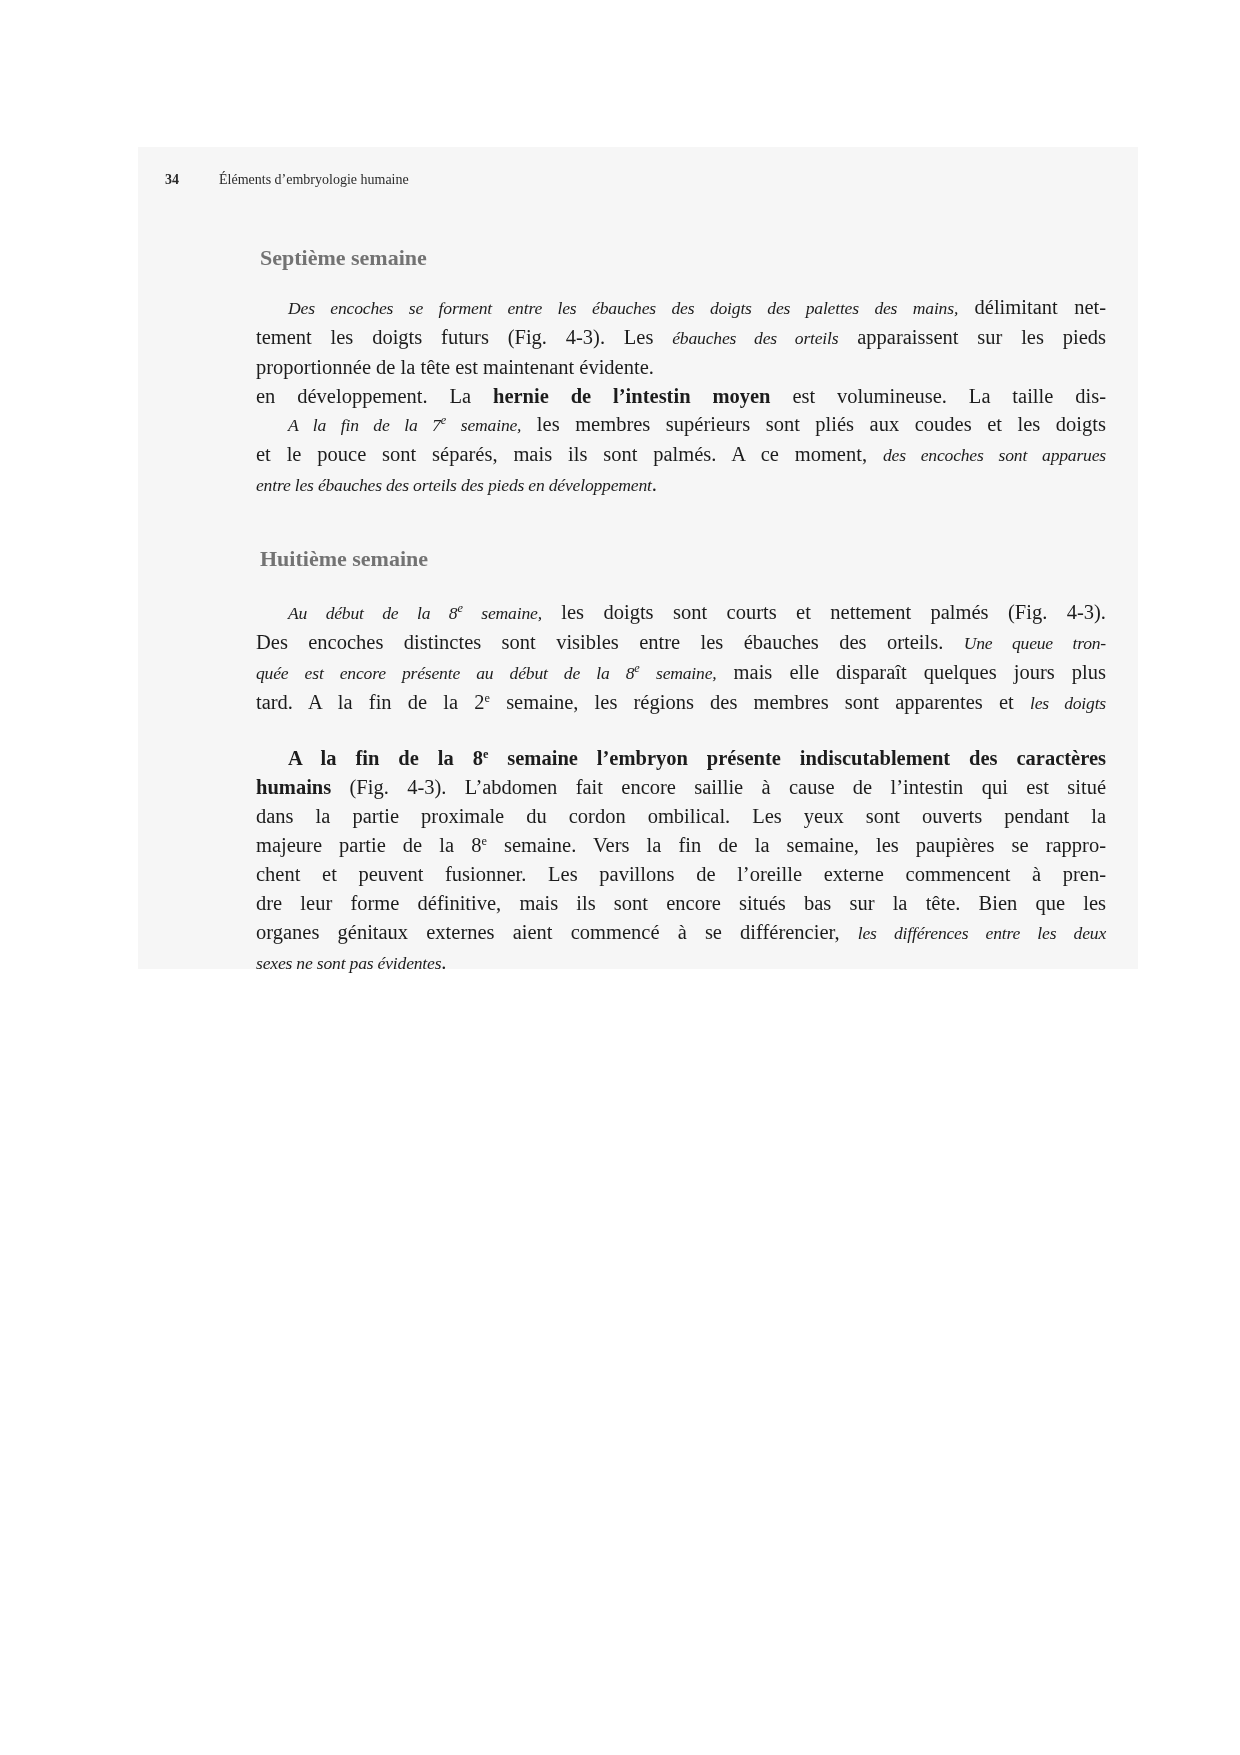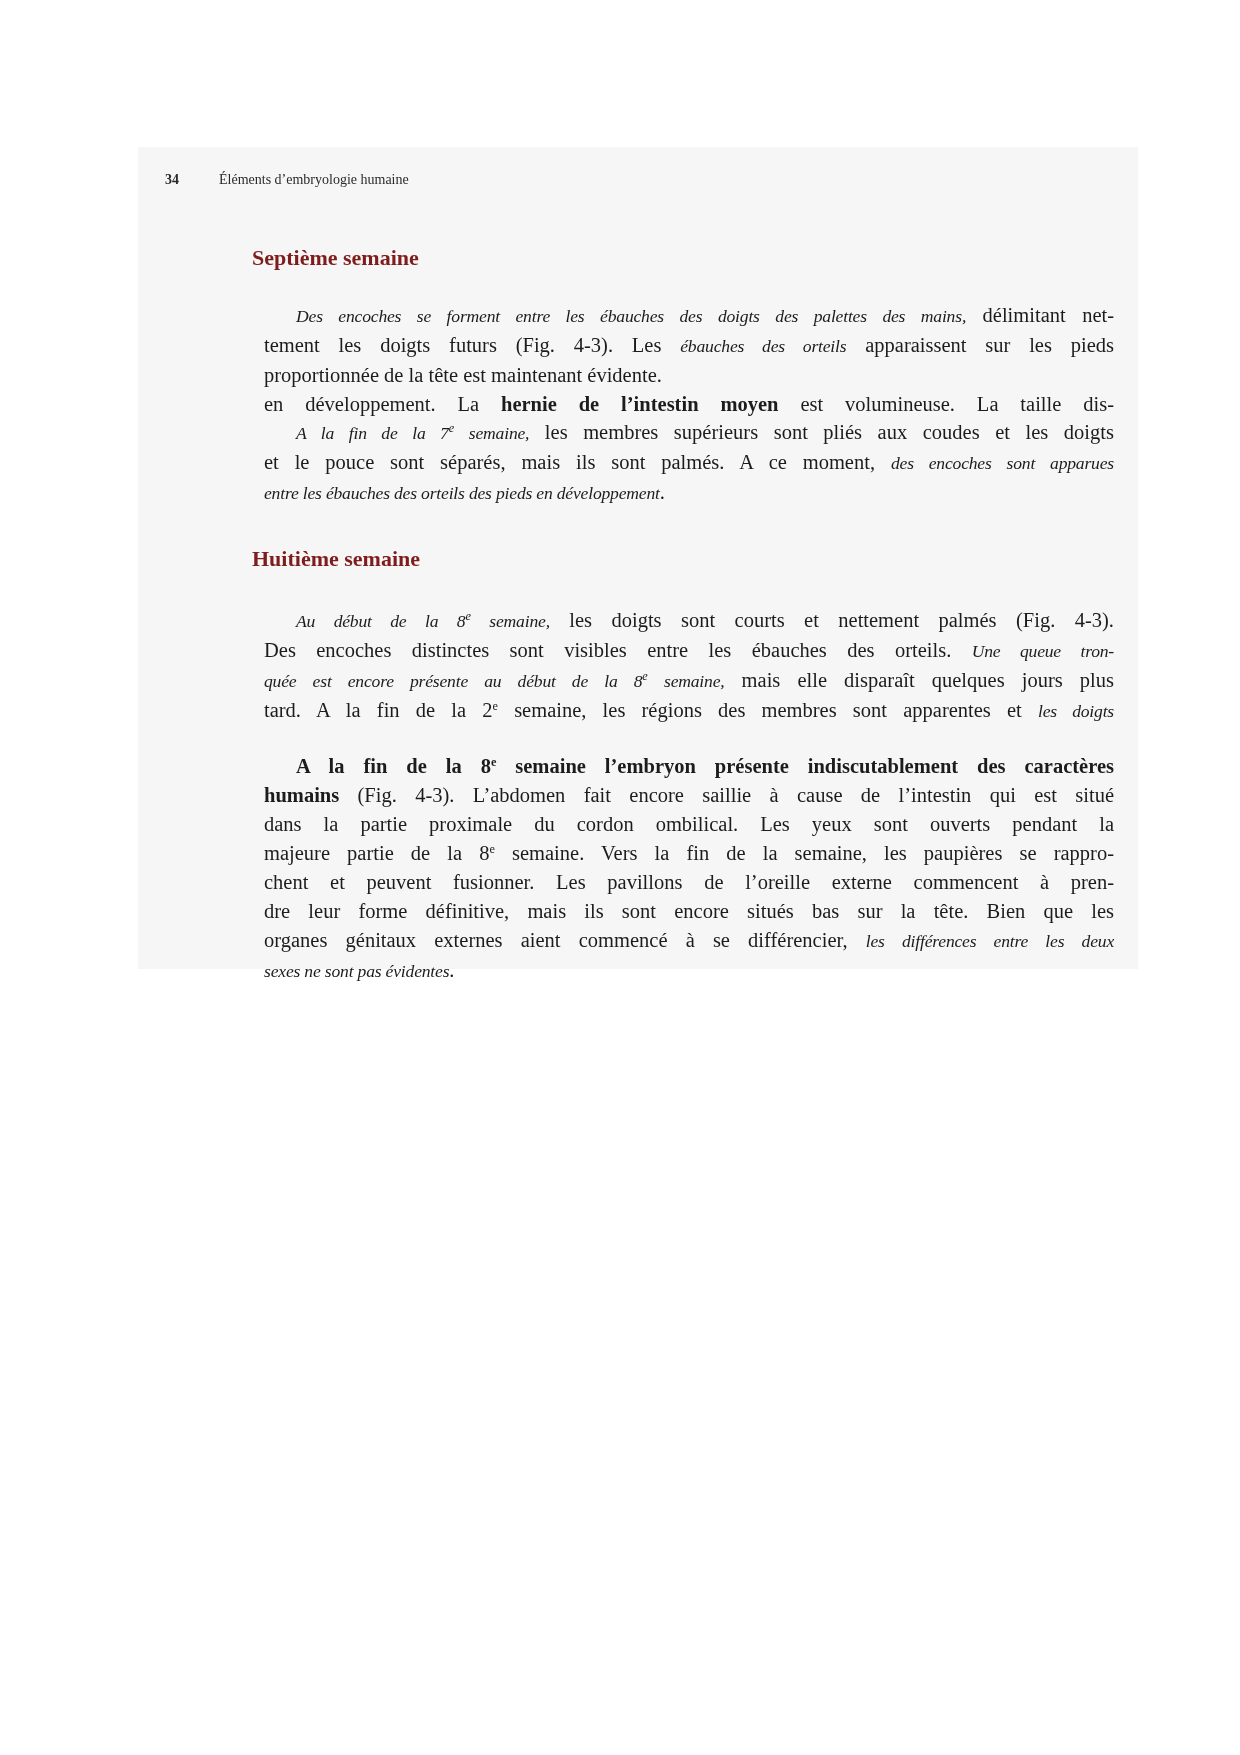--- a/index.html
+++ b/index.html
@@ -16,24 +16,24 @@
     .running-head {
       position: absolute; left: 148px; top: 172px;
       font-size: 14px; color: #2a2a2a; white-space: nowrap; margin-left: 17px;
     }
     .running-head .page-num { font-weight: bold; display: inline-block; width: 54px; }
     .content {
       position: absolute; left: 248px; top: 0; width: 850px;
     }
     h2 {
       position: absolute; margin: 0; font-size: 22px; font-weight: bold;
-      color: #7f1d1d; white-space: nowrap; left: 4px;
+      color: #737373; white-space: nowrap; left: 12px;
     }
     .para {
-      position: absolute; left: 0; width: 850px; margin: 16px;
+      position: absolute; left: 0; width: 850px; margin: 8px;
       font-size: 20.5px; line-height: 29px; text-align: justify;
       text-align-last: left;
     }
     .para .ln { display: block; white-space: nowrap; text-align: justify; text-align-last: justify; }
     .para .ln.last { text-align-last: left; }
     .indent { padding-left: 32px; }
     i { font-style: italic; font-size: 0.86em; letter-spacing: -0.2px; }
     b { font-weight: bold; }
     sup { font-size: 0.6em; vertical-align: 0.6em; line-height: 0; }
   </style>

